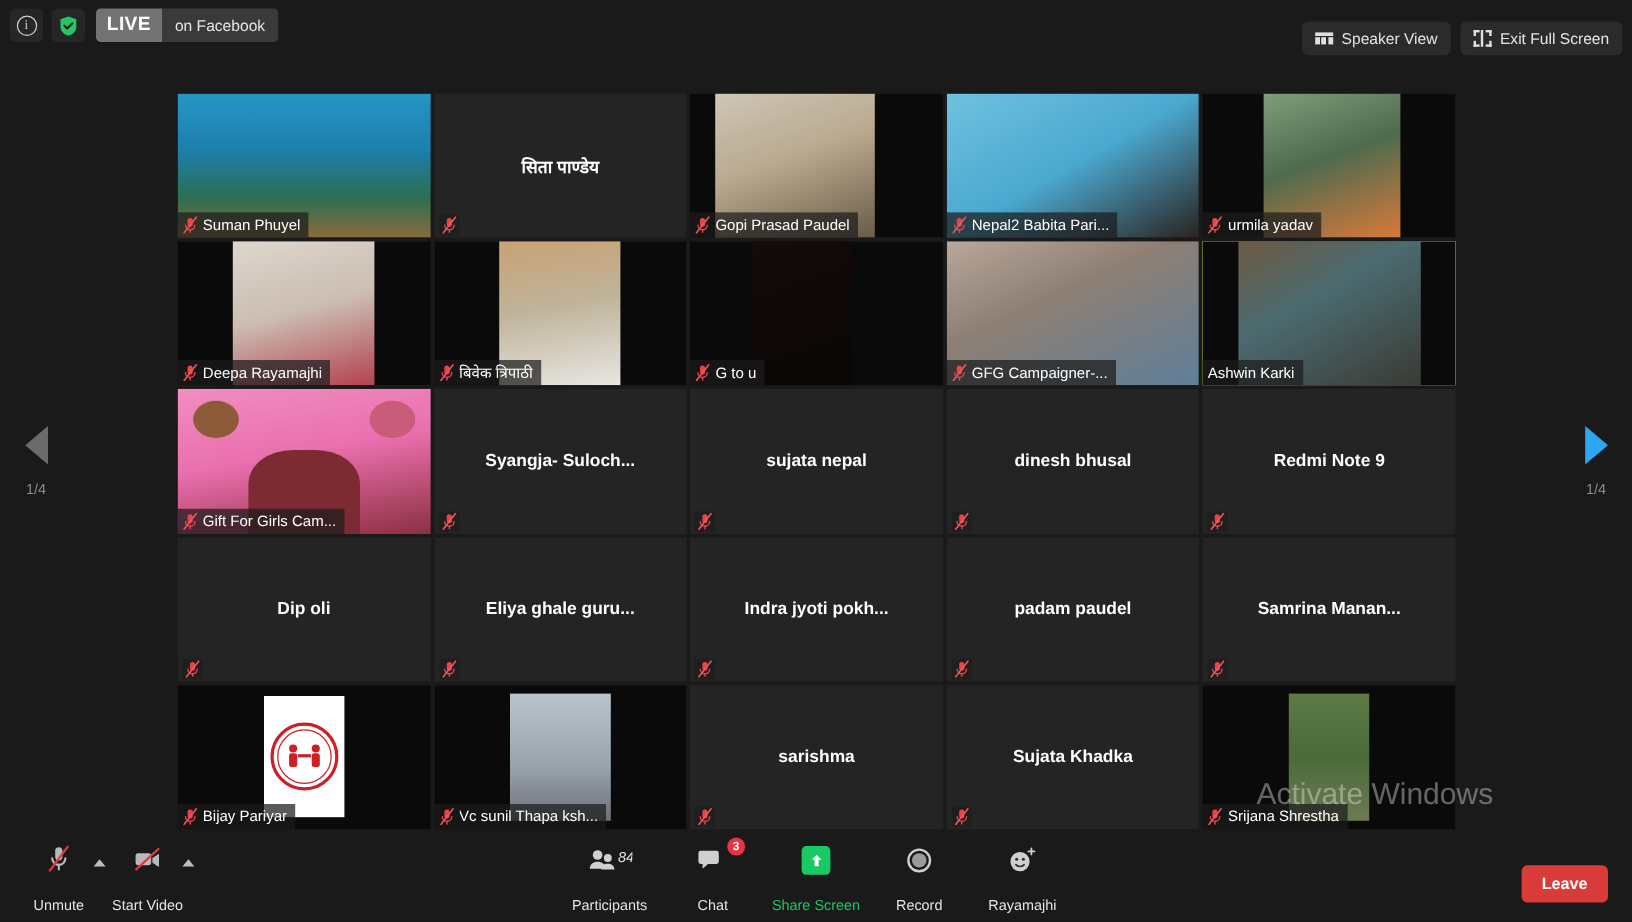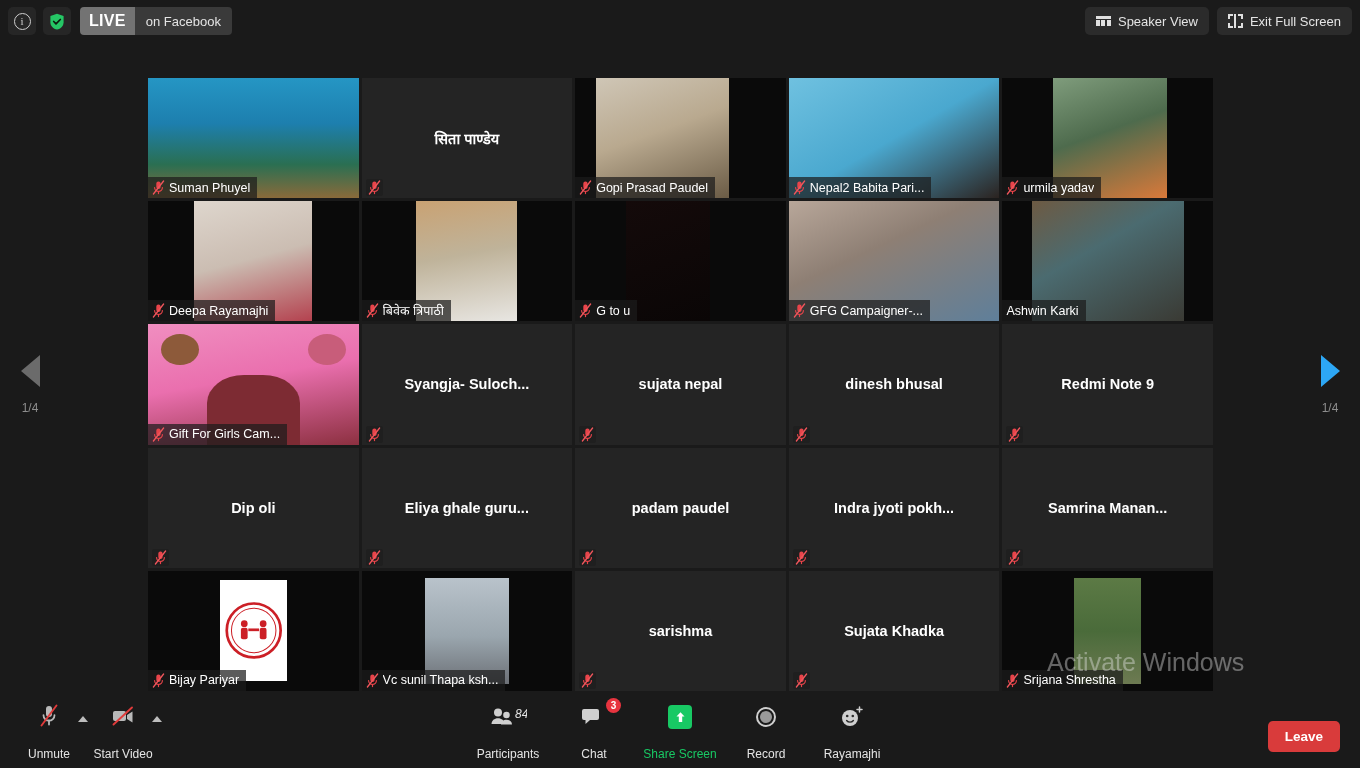--- a/index.html
+++ b/index.html
@@ -29,21 +29,21 @@
   .shield { width:16px; height:17px; }
   .live-wrap { display:flex; align-items:center; height:28px; border-radius:4px; overflow:hidden; margin-left:2px; }
   .live-badge {
     background:#737373; color:#fff; font-size:16px; font-weight:bold;
     padding:16px 9px; height:28px; display:flex; align-items:center; letter-spacing:.3px;
   }
   .live-text {
     background:#3a3a3a; color:#e4e4e4; font-size:13px;
     padding:0 11px; height:37px; display:flex; align-items:center;
   }
-  .tb-right { position:absolute; right:8px; top:7px; display:flex; gap:8px; }
+  .tb-right { position:absolute; right:8px; top:18px; display:flex; gap:8px; }
   .tb-btn {
     background:#2b2b2b; border-radius:5px; height:28px; padding:0 11px;
     display:flex; align-items:center; gap:7px; font-size:13px; color:#e4e4e4;
   }
   .ico-grid { display:grid; grid-template-columns:repeat(3,4px); grid-template-rows:3px 6px; gap:1.5px; }
   .ico-grid i { background:#e0e0e0; display:block; }
   .ico-grid i.wide { grid-column:1 / span 3; }
   .ico-full { position:relative; width:15px; height:14px; }
   .ico-full b { position:absolute; background:#e0e0e0; display:block; }
 
@@ -399,32 +399,32 @@
       <div class="muted-label">
         <svg class="micmute" viewBox="0 0 13 15">
           <rect x="4.3" y="1.6" width="4.3" height="7.4" rx="2.1" fill="#e8444a"></rect>
           <path d="M2.6 7.6a3.9 3.9 0 0 0 7.8 0" stroke="#e8444a" stroke-width="1.2" fill="none" stroke-linecap="round"></path>
           <line x1="6.5" y1="11.4" x2="6.5" y2="13.6" stroke="#e8444a" stroke-width="1.2" stroke-linecap="round"></line>
           <line x1="1.4" y1="14" x2="11.6" y2="1" stroke="#f0565c" stroke-width="1.3" stroke-linecap="round"></line>
         </svg>
       </div>
     </div>
     <div class="tile">
+      <div class="nameonly">Indra  jyoti  pokh...</div>
+      <div class="muted-label">
+        <svg class="micmute" viewBox="0 0 13 15">
+          <rect x="4.3" y="1.6" width="4.3" height="7.4" rx="2.1" fill="#e8444a"></rect>
+          <path d="M2.6 7.6a3.9 3.9 0 0 0 7.8 0" stroke="#e8444a" stroke-width="1.2" fill="none" stroke-linecap="round"></path>
+          <line x1="6.5" y1="11.4" x2="6.5" y2="13.6" stroke="#e8444a" stroke-width="1.2" stroke-linecap="round"></line>
+          <line x1="1.4" y1="14" x2="11.6" y2="1" stroke="#f0565c" stroke-width="1.3" stroke-linecap="round"></line>
+        </svg>
+      </div>
+    </div>
+    <div class="tile">
       <div class="nameonly">padam paudel</div>
-      <div class="muted-label">
-        <svg class="micmute" viewBox="0 0 13 15">
-          <rect x="4.3" y="1.6" width="4.3" height="7.4" rx="2.1" fill="#e8444a"></rect>
-          <path d="M2.6 7.6a3.9 3.9 0 0 0 7.8 0" stroke="#e8444a" stroke-width="1.2" fill="none" stroke-linecap="round"></path>
-          <line x1="6.5" y1="11.4" x2="6.5" y2="13.6" stroke="#e8444a" stroke-width="1.2" stroke-linecap="round"></line>
-          <line x1="1.4" y1="14" x2="11.6" y2="1" stroke="#f0565c" stroke-width="1.3" stroke-linecap="round"></line>
-        </svg>
-      </div>
-    </div>
-    <div class="tile">
-      <div class="nameonly">Indra  jyoti  pokh...</div>
       <div class="muted-label">
         <svg class="micmute" viewBox="0 0 13 15">
           <rect x="4.3" y="1.6" width="4.3" height="7.4" rx="2.1" fill="#e8444a"></rect>
           <path d="M2.6 7.6a3.9 3.9 0 0 0 7.8 0" stroke="#e8444a" stroke-width="1.2" fill="none" stroke-linecap="round"></path>
           <line x1="6.5" y1="11.4" x2="6.5" y2="13.6" stroke="#e8444a" stroke-width="1.2" stroke-linecap="round"></line>
           <line x1="1.4" y1="14" x2="11.6" y2="1" stroke="#f0565c" stroke-width="1.3" stroke-linecap="round"></line>
         </svg>
       </div>
     </div>
     <div class="tile">

